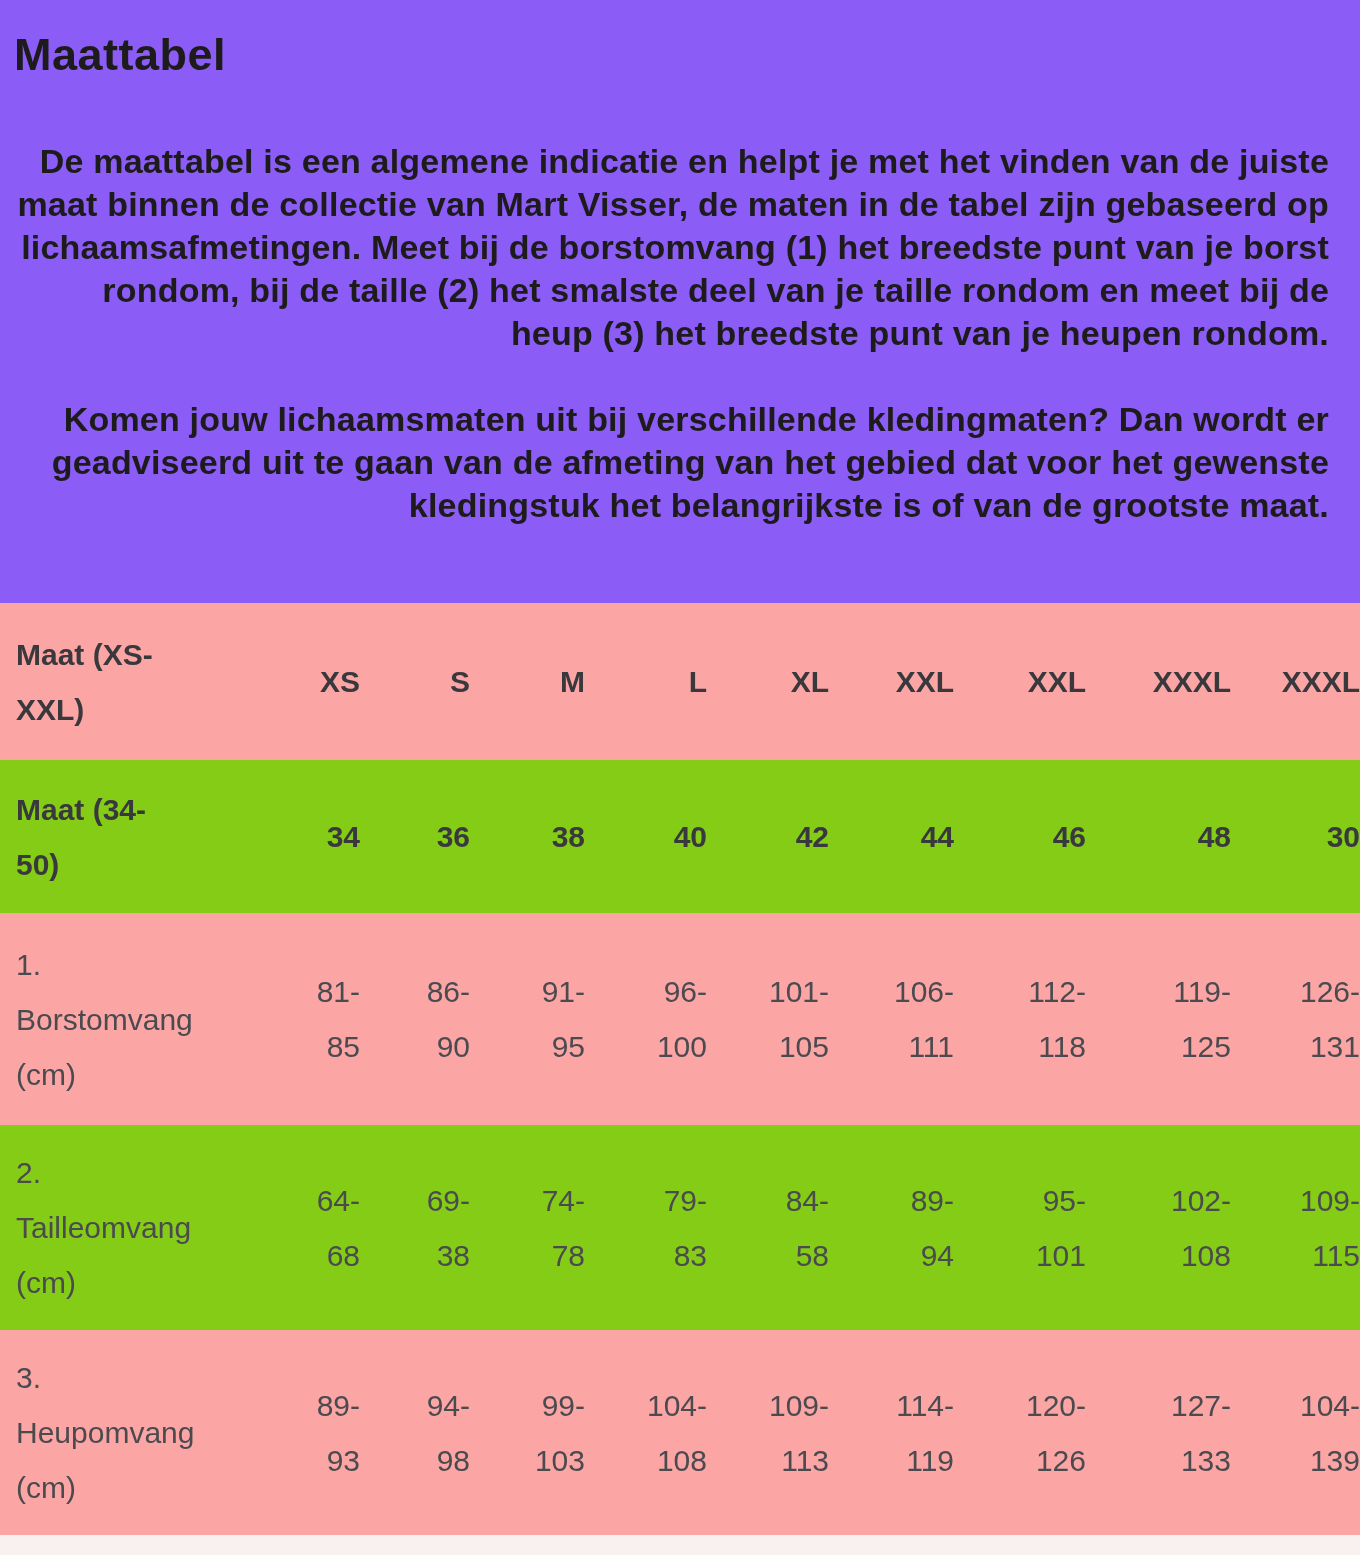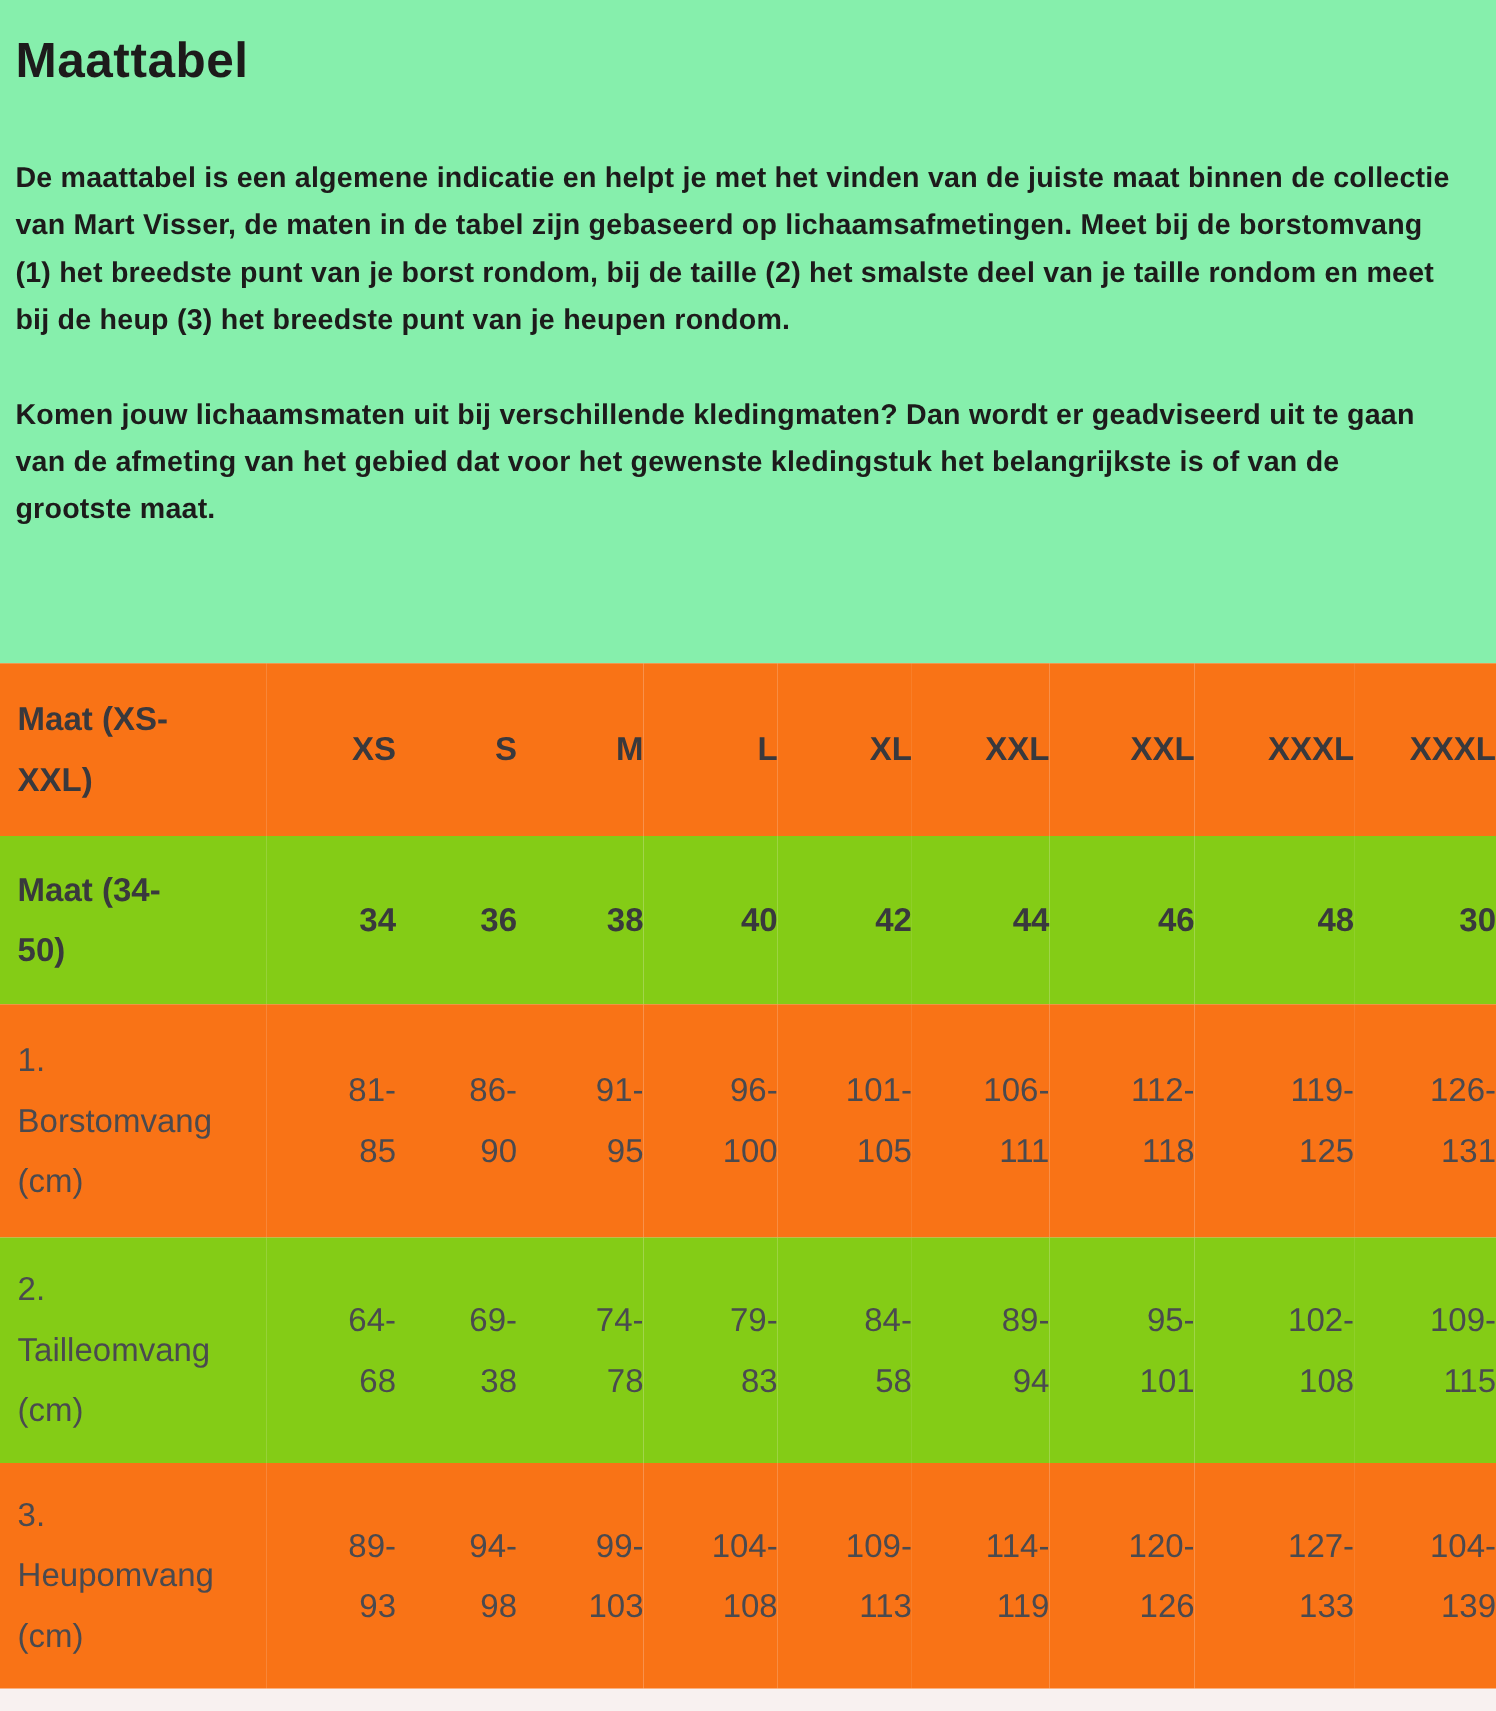--- a/index.html
+++ b/index.html
@@ -8,48 +8,49 @@
     padding: 0;
     width: 1360px;
     height: 1555px;
     overflow: hidden;
     background: #f8f1f0;
     font-family: "Liberation Sans", sans-serif;
   }
   .intro {
     height: 603px;
     padding: 30px 28px 0 14px;
-    background: #86efac;
+    background: #8b5cf6;
   }
   .page-title {
     margin: 0;
     font-size: 45px;
     font-weight: 700;
     color: #1d1b1b;
     letter-spacing: 0.5px;
     line-height: 1.1;
   }
   .intro p {
     margin: 0;
-    font-size: 26px;
+    font-size: 34px;
     font-weight: 700;
     line-height: 43px;
     color: #1d1b1b;
     max-width: 1315px;
     letter-spacing: 0.2px;
+    text-align: right;
   }
   .intro p.first { margin-top: 60px; }
   .intro p.second { margin-top: 43px; }
 
   table.size-table {
     width: 1360px;
     border-collapse: collapse;
     table-layout: fixed;
   }
-  table.size-table tr.row-white { background: #f97316; }
+  table.size-table tr.row-white { background: #fca5a5; }
   table.size-table tr.row-pink  { background: #84cc16; }
   table.size-table th, table.size-table td {
     vertical-align: middle;
     white-space: pre-line;
     font-size: 30px;
     line-height: 55px;
     padding: 0;
     border: none;
   }
   table.size-table th.label {

